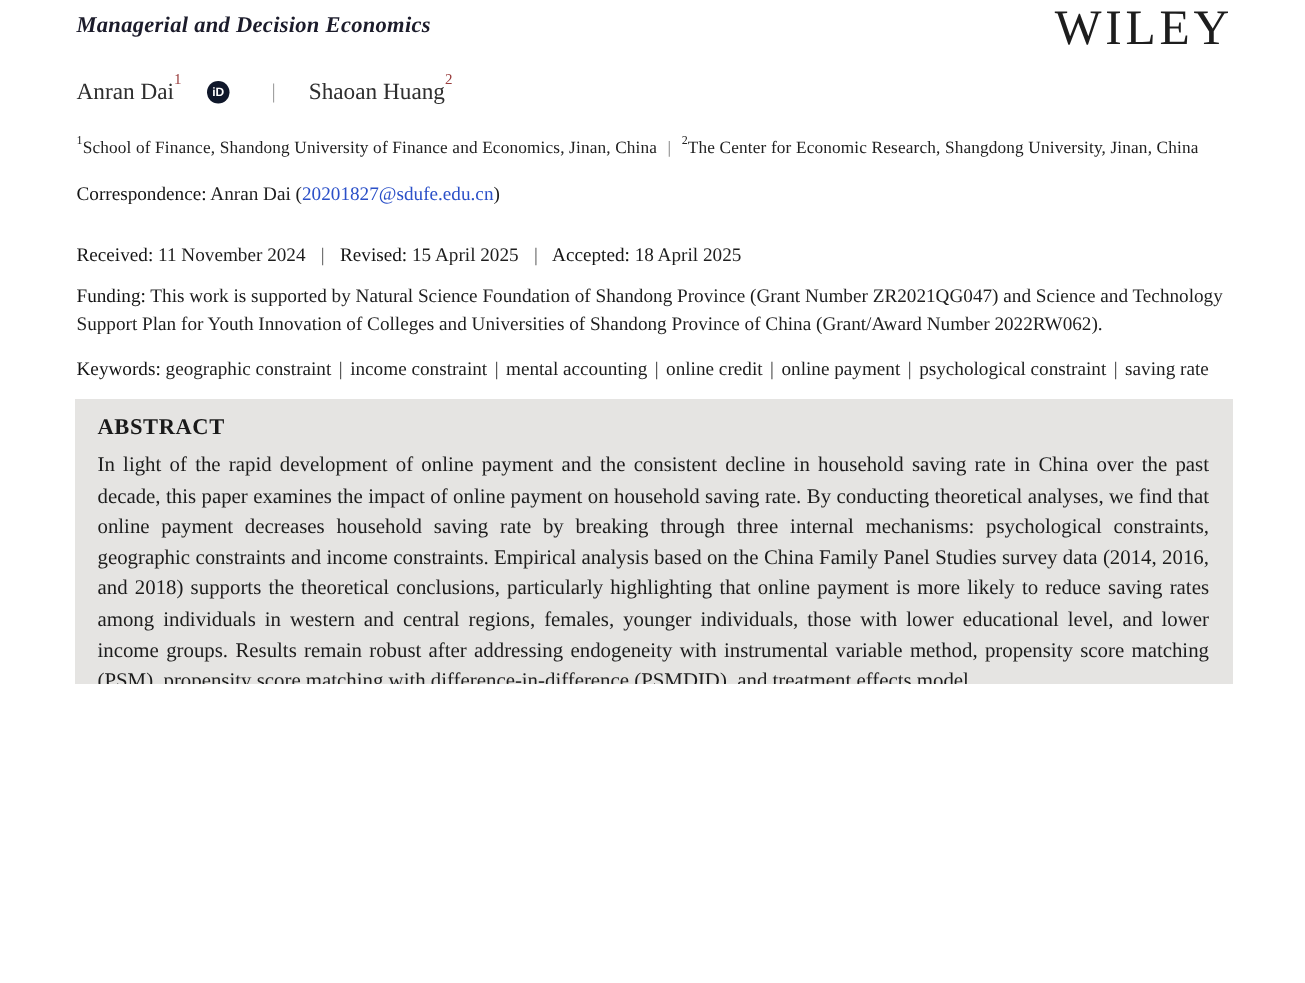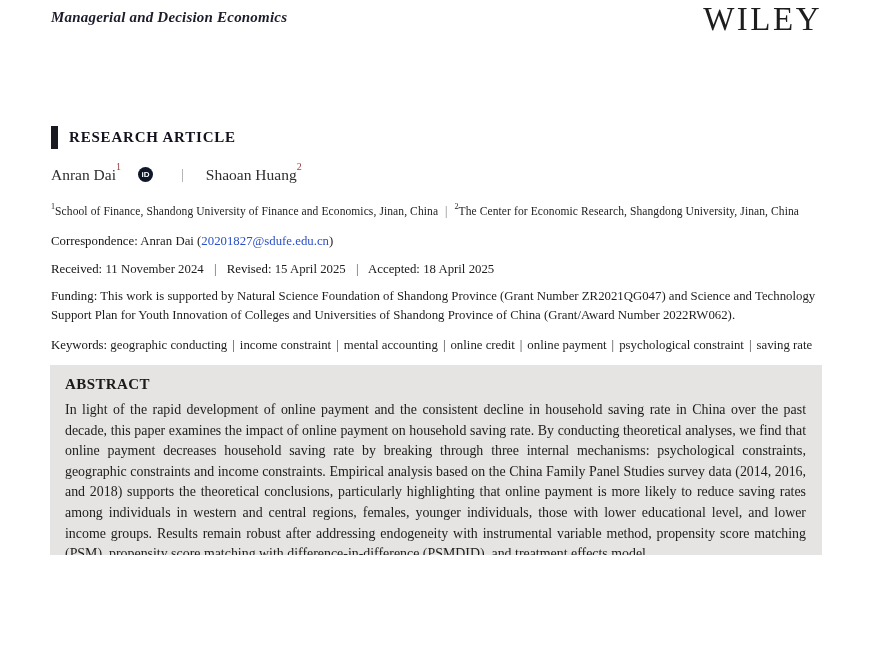--- a/index.html
+++ b/index.html
@@ -36,21 +36,21 @@
 
   
   .affiliations { margin-top: 19px; font-size: 11.5px; color: #222222; letter-spacing: 0.1px; }
   .affil-sup { font-size: 8px; vertical-align: super; position: relative; top: -1px; }
   .affil-sep { color: #777; margin: 0 4px; }
 
   
   .meta { font-size: 12.8px; color: #1e1e1e; line-height: 19px; }
   .meta .b { font-weight: normal; color: #141414; }
   .corr-line { margin-top: 15px; }
-  .dates-line { margin-top: 9px; }
+  .dates-line { margin-top: 22px; }
   .date-sep { color: #555; margin: 0 7px; }
   .email-link { color: #2b50c8; text-decoration: none; cursor: pointer; }
   .funding-line { margin-top: 8px; max-width: 772px; }
   .keywords-line { margin-top: 11px; }
   .kw-sep { margin: 0 5px; color: #333; }
 
   
   .abstract-box {
     margin-top: 10px; margin-left: -1px; width: 772px; height: 190px;
     background: #e5e4e2; padding: 11px 16px 0 15px; overflow: hidden;
@@ -62,24 +62,20 @@
 <body>
 
 <div class="page">
   <div class="content">
 
     <div class="header">
       <div class="journal-name">Managerial and Decision Economics</div>
       <div class="wiley-logo">WILEY</div>
     </div>
 
-    <div class="type-row">
-      <div class="type-bar"></div>
-      <div class="type-label">RESEARCH ARTICLE</div>
-    </div>
 
 
     <div class="authors">
       <span><span>Anran Dai</span><span class="author-sup">1</span></span>
       <span class="orcid-badge">iD</span>
       <span class="author-sep">|</span>
       <span><span>Shaoan Huang</span><span class="author-sup">2</span></span>
     </div>
 
     <div class="affiliations">
@@ -102,21 +98,21 @@
       <span><span class="b">Accepted:</span> <span>18 April 2025</span></span>
     </div>
 
     <div class="meta funding-line">
       <span class="b">Funding:</span>
       <span>This work is supported by Natural Science Foundation of Shandong Province (Grant Number ZR2021QG047) and Science and Technology Support Plan for Youth Innovation of Colleges and Universities of Shandong Province of China (Grant/Award Number 2022RW062).</span>
     </div>
 
     <div class="meta keywords-line">
       <span class="b">Keywords:</span>
-      <span>geographic conducting</span><span class="kw-sep">|</span><span>income constraint</span><span class="kw-sep">|</span><span>mental accounting</span><span class="kw-sep">|</span><span>online credit</span><span class="kw-sep">|</span><span>online payment</span><span class="kw-sep">|</span><span>psychological constraint</span><span class="kw-sep">|</span><span>saving rate</span>
+      <span>geographic constraint</span><span class="kw-sep">|</span><span>income constraint</span><span class="kw-sep">|</span><span>mental accounting</span><span class="kw-sep">|</span><span>online credit</span><span class="kw-sep">|</span><span>online payment</span><span class="kw-sep">|</span><span>psychological constraint</span><span class="kw-sep">|</span><span>saving rate</span>
     </div>
 
     <div class="abstract-box">
       <div class="abstract-heading">ABSTRACT</div>
       <div class="abstract-text">In light of the rapid development of online payment and the consistent decline in household saving rate in China over the past decade, this paper examines the impact of online payment on household saving rate. By conducting theoretical analyses, we find that online payment decreases household saving rate by breaking through three internal mechanisms: psychological constraints, geographic constraints and income constraints. Empirical analysis based on the China Family Panel Studies survey data (2014, 2016, and 2018) supports the theoretical conclusions, particularly highlighting that online payment is more likely to reduce saving rates among individuals in western and central regions, females, younger individuals, those with lower educational level, and lower income groups. Results remain robust after addressing endogeneity with instrumental variable method, propensity score matching (PSM), propensity score matching with difference-in-difference (PSMDID), and treatment effects model.</div>
     </div>
 
   </div>
 </div>
 

